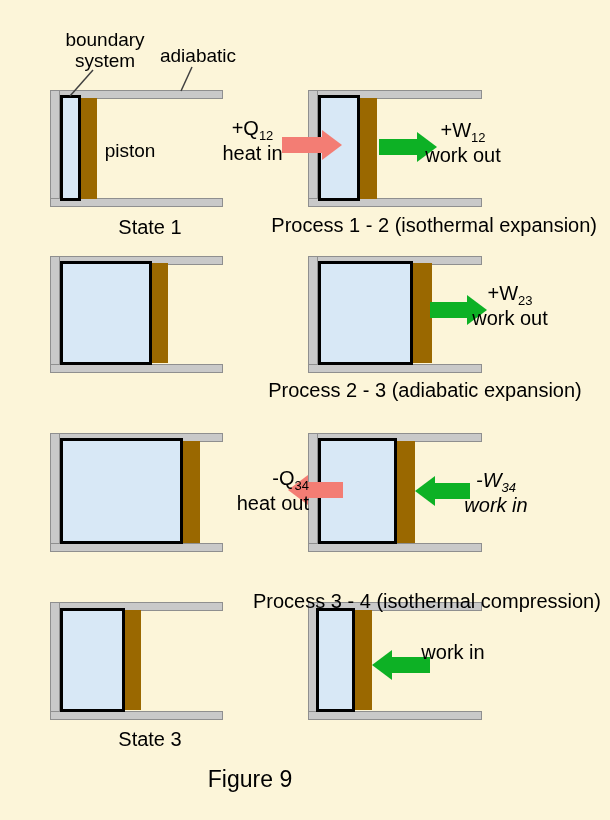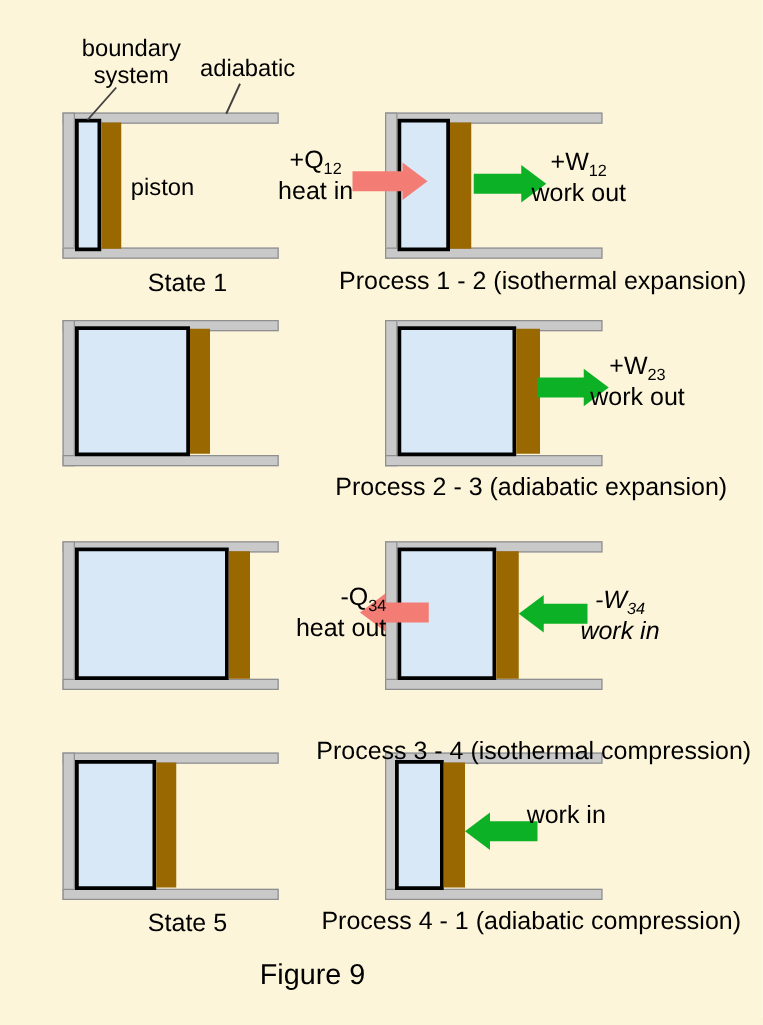--- a/index.html
+++ b/index.html
@@ -163,18 +163,17 @@
     <div class="gas" style="left:8px;top:6px;width:39px;height:104px;"></div>
     <div class="piston" style="left:47px;top:8px;width:17px;height:100px;"></div>
   </div>
   <div class="arrow work left" style="left:372px;top:650px;width:58px;">
     <div class="shaft"></div>
       <div class="head"></div>
   </div>
   <div class="arrlbl" style="left:403px;top:640px;width:100px;">
     <div>work in</div>
   </div>
-  <div class="lbl" style="left:60px;top:728px;width:180px;">State 5</div>
-  <div class="lbl" style="left:253px;top:726px;width:344px;">Process 4 - 1 (adiabatic compression)</div>
+  <div class="lbl" style="left:60px;top:728px;width:180px;">State 3</div>
 
   <div class="caption" style="left:150px;top:766px;width:200px;">Figure 9</div>
 
 </div>
 
 </body></html>

